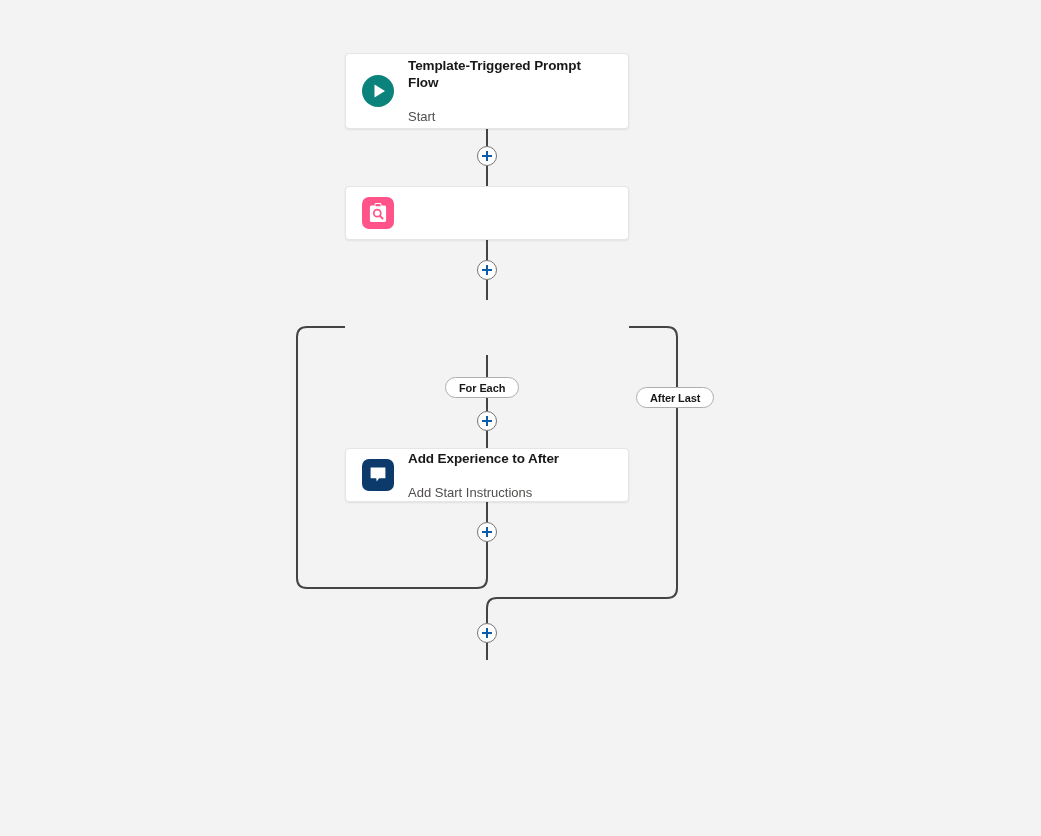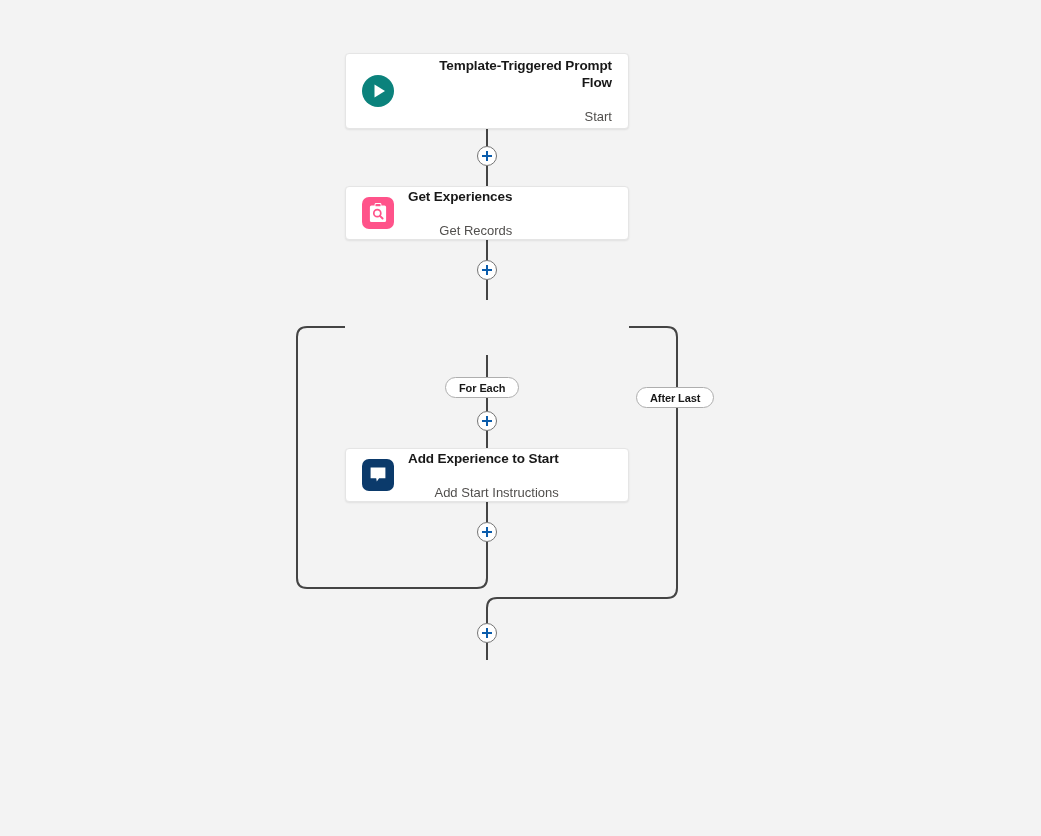--- a/index.html
+++ b/index.html
@@ -46,21 +46,20 @@
     display: flex;
     align-items: center;
     padding: 0 16px;
     gap: 14px;
   }
   .node-text {
     display: flex;
     flex-direction: column;
     justify-content: center;
     min-width: 0;
-    text-align: right;
   }
   .node-title {
     font-size: 13.5px;
     font-weight: bold;
     color: #181818;
     line-height: 17px;
     letter-spacing: -0.1px;
   }
   .node-subtitle {
     font-size: 13px;
@@ -171,43 +170,39 @@
       <svg width="32" height="32" viewBox="0 0 32 32">
         <rect x="0" y="0" width="32" height="32" rx="7" fill="#ff538a"></rect>
         <path d="M9.5,8.5 h13 a1.6,1.6 0 0 1 1.6,1.6 v13.3 a1.6,1.6 0 0 1 -1.6,1.6 h-13
                  a1.6,1.6 0 0 1 -1.6,-1.6 v-13.3 a1.6,1.6 0 0 1 1.6,-1.6 z" fill="#ffffff"></path>
         <rect x="12.6" y="6.1" width="6.8" height="4" rx="1.3" fill="#ffffff"></rect>
         <rect x="13.4" y="6.9" width="5.2" height="2.4" rx="0.9" fill="#ff538a"></rect>
         <circle cx="15.3" cy="16.2" r="3.5" fill="none" stroke="#ff538a" stroke-width="1.7"></circle>
         <path d="M17.9,18.8 L20.6,21.5" stroke="#ff538a" stroke-width="1.9" stroke-linecap="round"></path>
       </svg>
     </span>
-    <span class="node-text">
-      <span class="node-title">Get Experiences</span>
-      <span class="node-subtitle">Get Records</span>
-    </span>
   </div>
 
   <div class="plus" style="left:477px; top:260px;"></div>
 
 
   <div class="pill" style="left:445px; top:377px;">For Each</div>
   <div class="pill" style="left:636px; top:387px;">After Last</div>
 
   <div class="plus" style="left:477px; top:411px;"></div>
 
   <div class="node" style="left:345px; top:448px; height:54px;">
     <span class="icon">
       <svg width="32" height="32" viewBox="0 0 32 32">
         <rect x="0" y="0" width="32" height="32" rx="7" fill="#0b3a6b"></rect>
         <path d="M8.6,8.6 h14.8 v10.6 h-6.3 l-2.3,3.4 l-0.6,-3.4 h-5.6 z" fill="#ffffff"></path>
       </svg>
     </span>
     <span class="node-text">
-      <span class="node-title">Add Experience to Start</span>
+      <span class="node-title">Add Experience to After</span>
       <span class="node-subtitle">Add Start Instructions</span>
     </span>
   </div>
 
   <div class="plus" style="left:477px; top:522px;"></div>
 
   <div class="plus" style="left:477px; top:623px;"></div>
 
 
 </div>

